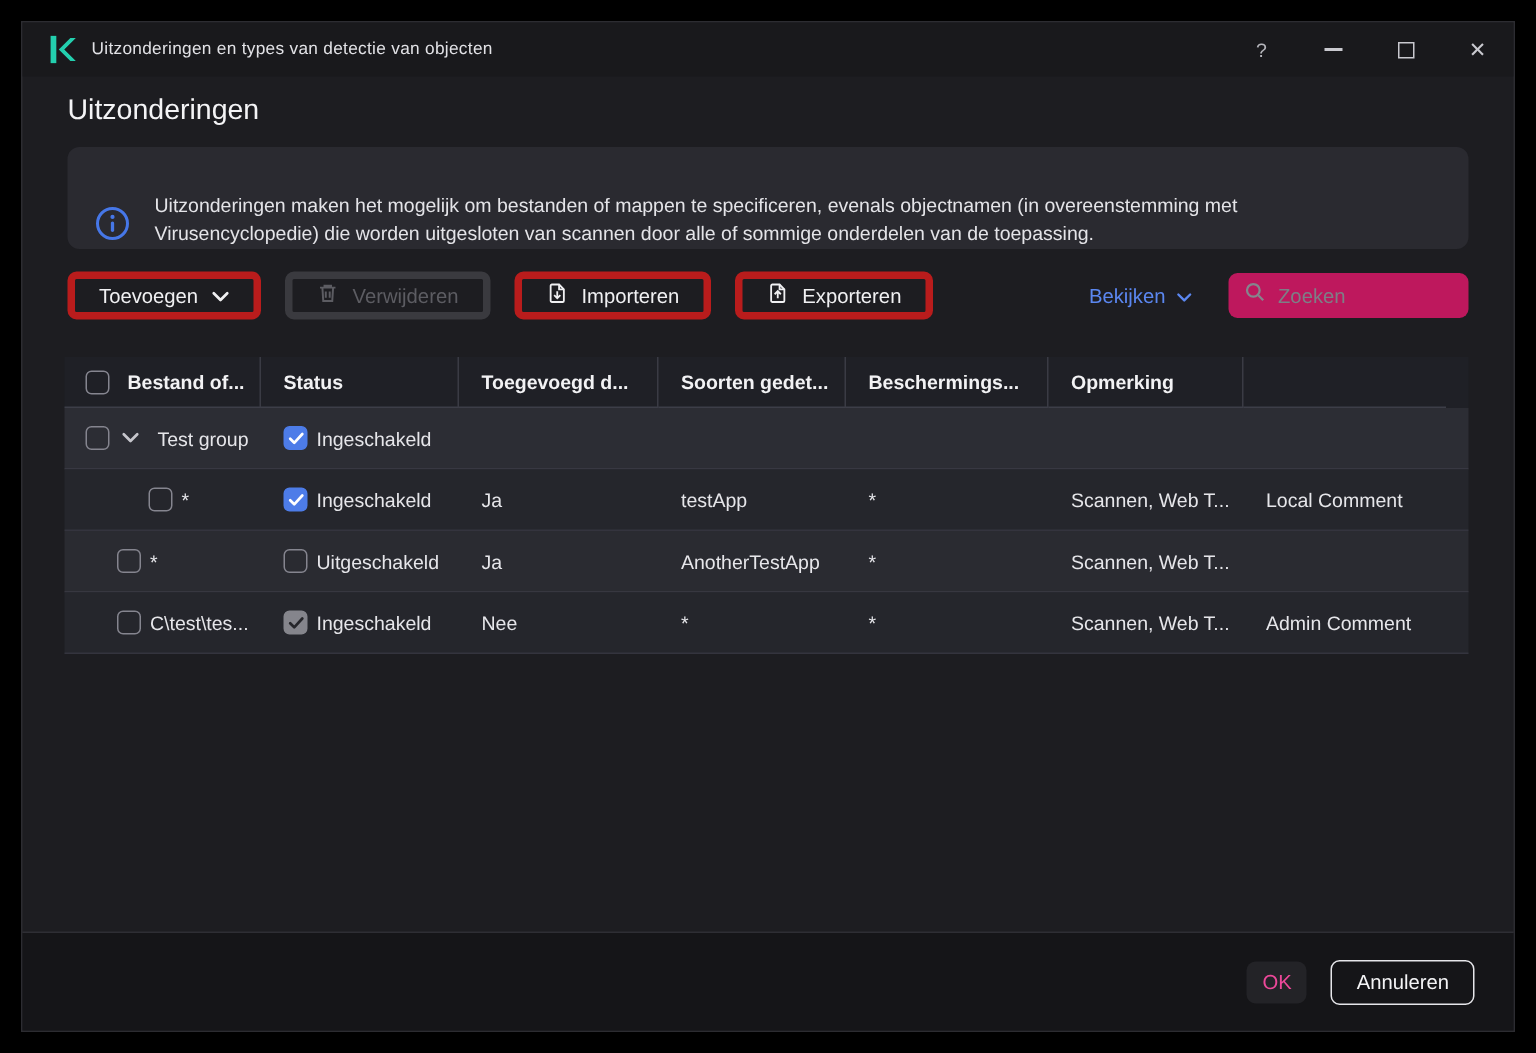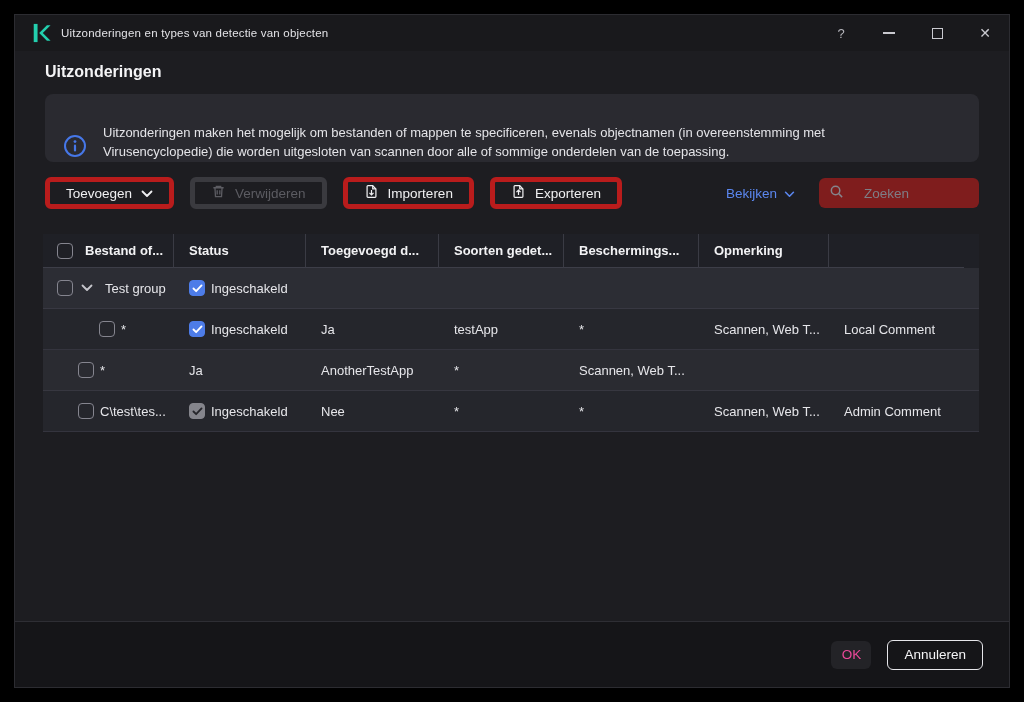--- a/index.html
+++ b/index.html
@@ -16,37 +16,37 @@
   .win-title { font-size:11.5px; color:#e2e2e6; letter-spacing:.2px; }
   .win-controls { margin-left:auto; display:flex; height:100%; }
   .win-btn { width:48px; height:100%; display:flex; align-items:center; justify-content:center;
              color:#c9c9cf; font-size:14px; cursor:default; }
   .win-btn.help { font-size:13px; color:#b6b6bc; }
   .max-glyph { width:11px; height:11px; border:1.2px solid #c9c9cf; }
   .min-glyph { width:12px; height:1.5px; background:#c9c9cf; }
 
   
   .content { padding:0 30px; }
-  .page-title { margin-top:12px; font-size:16px; font-weight:700; color:#f4f4f6; }
+  .page-title { margin-top:12px; font-size:19px; font-weight:400; color:#f4f4f6; }
 
   .info-banner { margin-top:13px; height:68px; background:#2a2a30; border-radius:8px;
                  display:flex; align-items:flex-end; padding:0 18px; gap:16px; }
   .info-text { font-size:13px; line-height:1.45; color:#e4e4e8; max-width:830px; }
 
   
   .toolbar { margin-top:15px; display:flex; align-items:center; }
   .btn { height:32px; border:5px solid #b91c1c; border-radius:6px; background:transparent;
          color:#f0f0f2; font-size:13.5px; font-family:inherit; padding:0 16px;
          display:flex; align-items:center; gap:9px; cursor:pointer; margin-right:16px; }
   .btn.disabled { border-color:#3a3a3f; color:#5c5c62; cursor:default; }
   .btn svg { flex-shrink:0; }
   .view-link { margin-left:auto; display:flex; align-items:center; gap:7px;
                color:#5b87f0; font-size:13.5px; cursor:pointer; }
-  .search-box { margin-left:24px; width:160px; height:30px; background:#7f1d1d; border-radius:6px;
-                display:flex; align-items:center; padding:0 10px; gap:20px; color:#85858d; }
+  .search-box { margin-left:24px; width:160px; height:30px; background:#be185d; border-radius:6px;
+                display:flex; align-items:center; padding:0 10px; gap:8px; color:#85858d; }
   .search-box input { background:transparent; border:none; outline:none; color:#d8d8dc;
                       font-size:13.5px; width:110px; font-family:inherit; }
   .search-box input::placeholder { color:#7e7e86; }
 
   
   .table { margin-top:25px; height:354px; display:flex; flex-direction:column;align-items:flex-end; }
   .tgrid { display:grid; grid-template-columns:131px 132px 133px 125px 135px 130px 135px 15px; }
   .thead { height:34px; background:#1f2026; }
   .thead .cell { display:flex; align-items:center; font-weight:700; font-size:13px;
                  color:#f2f2f4; border-right:1px solid #3a3b44; border-bottom:1px solid #3d3e48; }
@@ -241,20 +241,24 @@
           <div class="cell pad">Scannen, Web T...</div>
           <div class="cell pad">Local Comment</div>
           <div class="cell"></div>
         </div>
 
         <div class="tgrid row row-b">
           <div class="cell first lvl-item">
             <span class="cb"></span>
             <span class="name-label tight">*</span>
           </div>
+          <div class="cell pad">
+            <span class="cb status-cb"></span>
+            <span>Uitgeschakeld</span>
+          </div>
           <div class="cell pad">Ja</div>
           <div class="cell pad">AnotherTestApp</div>
           <div class="cell pad">*</div>
           <div class="cell pad">Scannen, Web T...</div>
           <div class="cell pad"></div>
           <div class="cell"></div>
         </div>
 
         <div class="tgrid row row-a">
           <div class="cell first lvl-item">

